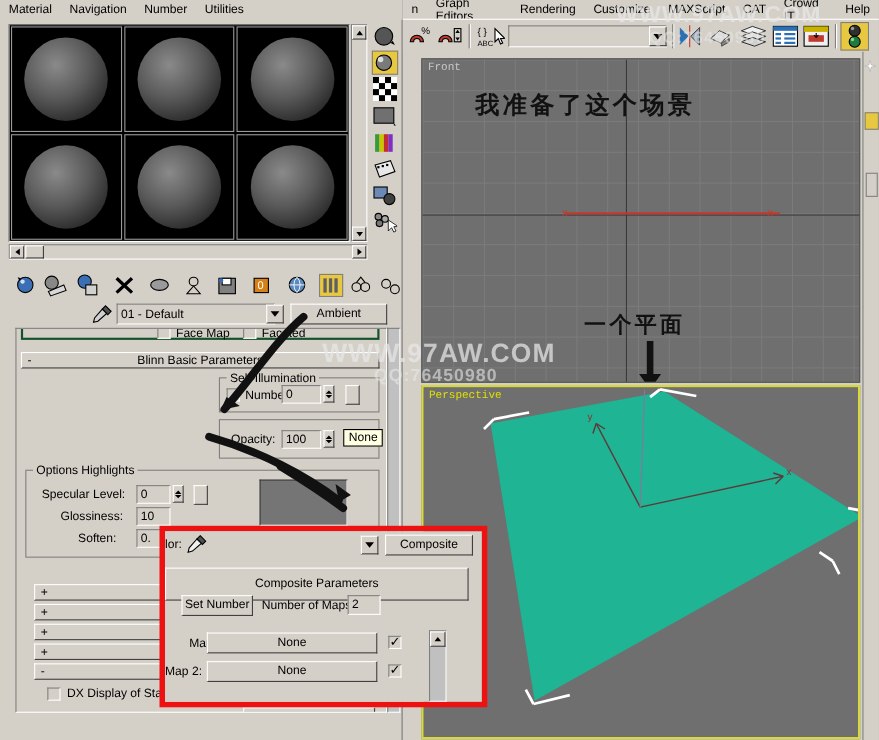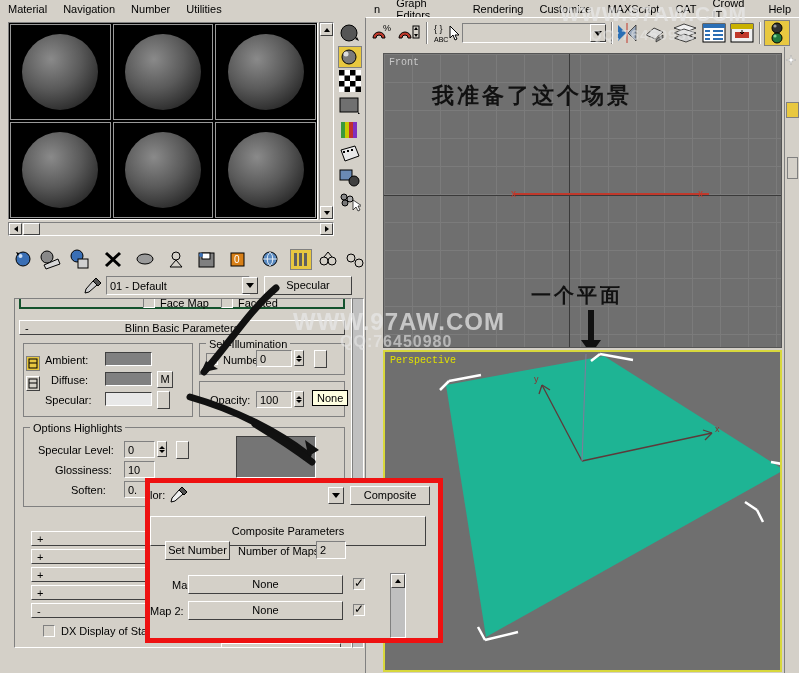--- a/index.html
+++ b/index.html
@@ -485,62 +485,37 @@
       <div style="position:absolute;left:84px;top:2px;width:18px;height:18px;">
         <svg width="18" height="18" viewBox="0 0 18 18">
             <path d="M12 1 l5 5 l-3 3 l-5 -5z" fill="#505050" stroke="#000"></path>
             <path d="M9 4 l-7 8 l-1 4 l4 -1 l8 -7z" fill="#d0d0d0" stroke="#000"></path>
           </svg>
       </div>
       <div class="field" style="position:absolute;left:106px;top:1px;width:144px;height:19px;">01 - Default</div>
       <div class="btn" style="position:absolute;left:242px;top:2px;width:16px;height:17px;">
         <span style="width:0;height:0;border-left:4px solid transparent;border-right:4px solid transparent;border-top:5px solid #000;"></span>
       </div>
-      <div class="btn" style="position:absolute;left:264px;top:1px;width:88px;height:19px;">Specular</div>
+      <div class="btn" style="position:absolute;left:264px;top:1px;width:88px;height:19px;">Ambient</div>
     </div>
 
     <div style="position:absolute;left:14px;top:298px;width:338px;height:350px;background:#d4d0c8;border:1px solid;border-color:#808080 #fff #fff #808080;overflow:hidden;">
 
       <div style="position:absolute;left:4px;top:-6px;width:326px;height:16px;border:2px solid #14532d;">
         <div class="cbox" style="position:absolute;left:122px;top:1px;"></div>
         <div class="lbl" style="position:absolute;left:139px;top:2px;">Face Map</div>
         <div class="cbox" style="position:absolute;left:200px;top:1px;"></div>
         <div class="lbl" style="position:absolute;left:217px;top:2px;">Faceted</div>
       </div>
 
       <div class="rollout" style="position:absolute;left:4px;top:21px;width:326px;height:15px;">
         <span class="pm">-</span>
         <span class="rt">Blinn Basic Parameters</span>
       </div>
 
-      <div class="grpbox" style="left:8px;top:44px;width:170px;height:74px;">
-        <div style="position:absolute;left:2px;top:12px;width:14px;height:15px;background:#e8c840;border:1px solid #808080;">
-          <svg width="12" height="13" viewBox="0 0 12 13">
-              <rect x="2" y="2" width="8" height="9" fill="none" stroke="#000"></rect>
-              <line x1="2" y1="6" x2="10" y2="6" stroke="#000"></line>
-            </svg>
-        </div>
-        <div style="position:absolute;left:2px;top:32px;width:14px;height:15px;background:#d4d0c8;border:1px solid;border-color:#fff #404040 #404040 #fff;">
-          <svg width="12" height="13" viewBox="0 0 12 13">
-              <rect x="2" y="2" width="8" height="9" fill="none" stroke="#000"></rect>
-              <line x1="2" y1="6" x2="10" y2="6" stroke="#000"></line>
-            </svg>
-        </div>
-
-        <div class="lbl" style="position:absolute;left:21px;top:10px;">Ambient:</div>
-        <div class="swatch" style="position:absolute;left:81px;top:8px;width:47px;height:14px;background:#808080;"></div>
-
-        <div class="lbl" style="position:absolute;left:27px;top:30px;">Diffuse:</div>
-        <div class="swatch" style="position:absolute;left:81px;top:28px;width:47px;height:14px;background:#808080;"></div>
-        <div class="btn" style="position:absolute;left:133px;top:27px;width:16px;height:17px;">M</div>
-
-        <div class="lbl" style="position:absolute;left:21px;top:50px;">Specular:</div>
-        <div class="swatch" style="position:absolute;left:81px;top:48px;width:47px;height:14px;background:#e8e8e8;"></div>
-        <div class="mapbtn" style="position:absolute;left:133px;top:47px;"></div>
-      </div>
 
       <div class="grpbox" style="left:184px;top:44px;width:146px;height:32px;">
         <div class="cap">Self-Illumination</div>
         <div class="cbox" style="position:absolute;left:6px;top:9px;"></div>
         <div class="lbl" style="position:absolute;left:23px;top:10px;">Number</div>
         <div class="field" style="position:absolute;left:56px;top:6px;width:36px;height:17px;">0</div>
         <div class="spin" style="position:absolute;left:94px;top:6px;">
           <i class="up"></i>
             <i class="dn"></i>
         </div>

